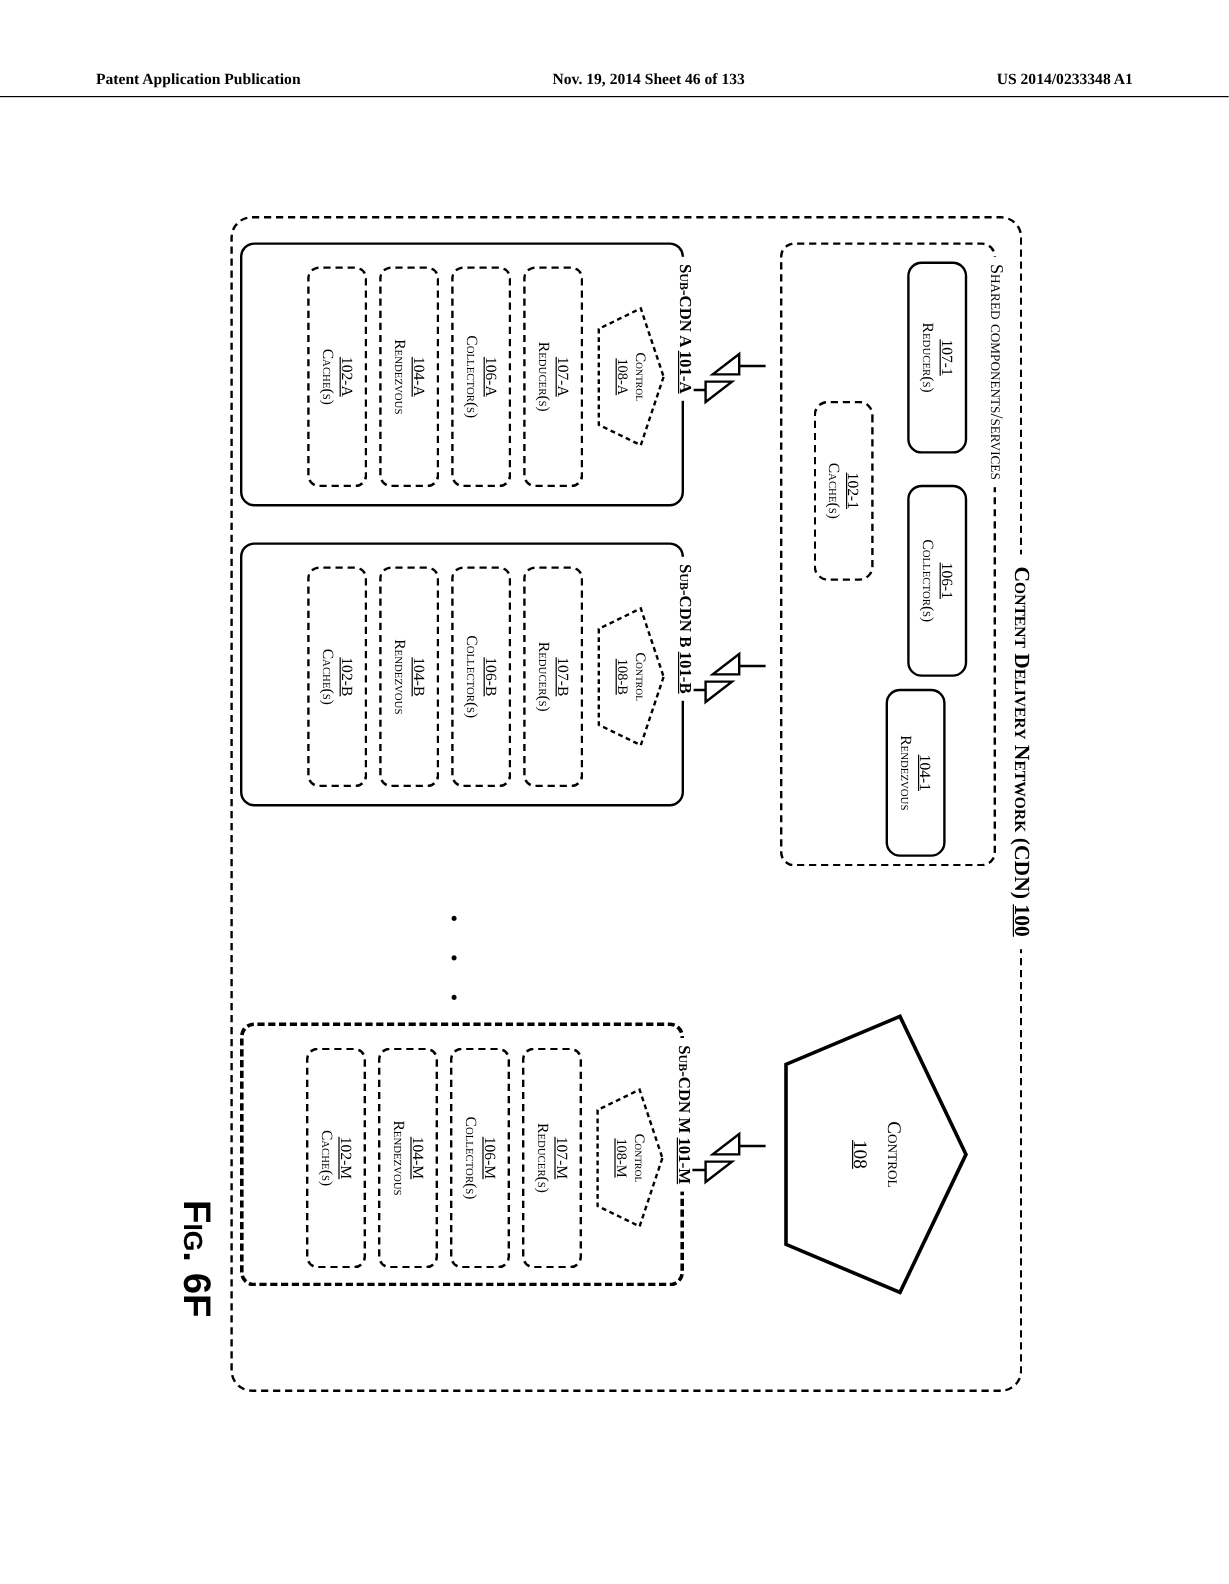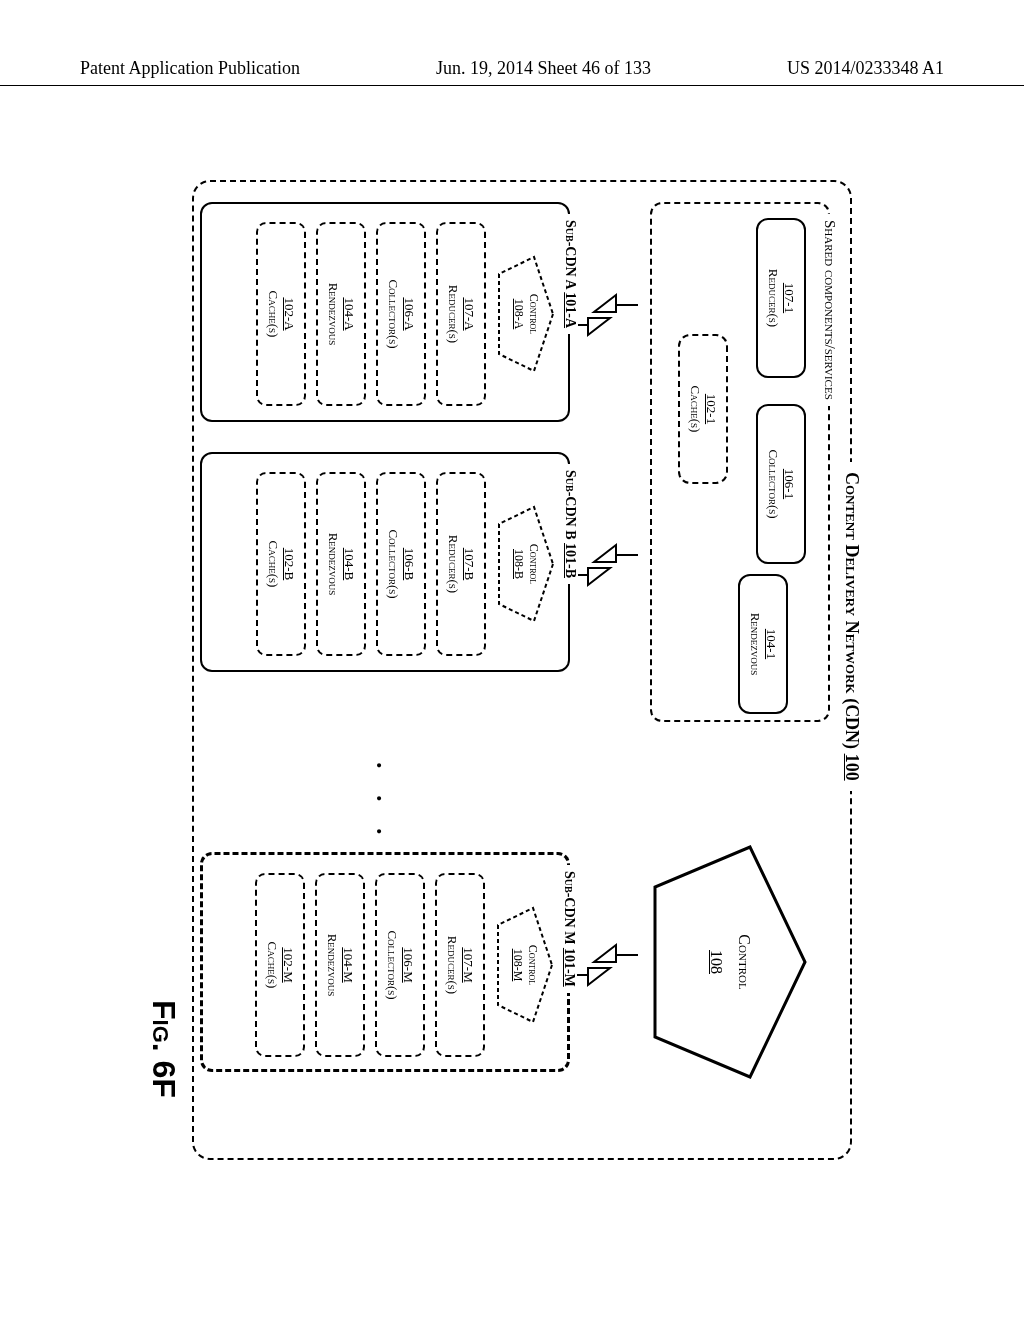--- a/index.html
+++ b/index.html
@@ -19,22 +19,22 @@
   }
   .header {
     position: absolute;
     top: 58px;
     left: 0;
     width: 100%;
     border-bottom: 1.5px solid #000;
     padding: 0 80px 6px 80px;
     display: flex;
     justify-content: space-between;
-    font-size: 18px;
-    font-weight: normal;
+    font-size: 13px;
+    font-weight: bold;
   }
   
   
   
   .diagram-wrap {
     position: absolute;
     left: 512px;
     top: 680px;
     width: 1000px;
     height: 740px;
@@ -189,21 +189,21 @@
   }
   .fig-label-rot .f { font-variant: small-caps; }
 </style>
 </head>
 <body>
 
 <div class="page">
 
   <div class="header">
     <span>Patent Application Publication</span>
-    <span>Jun. 19, 2014  Sheet 46 of 133</span>
+    <span>Nov. 19, 2014  Sheet 46 of 133</span>
     <span>US 2014/0233348 A1</span>
   </div>
 
   <div class="diagram-wrap">
 
     <div class="cdn-box">
       <div class="cdn-title">
         <span>Content Delivery Network (CDN)</span>
         <span class="num">100</span>
       </div>

